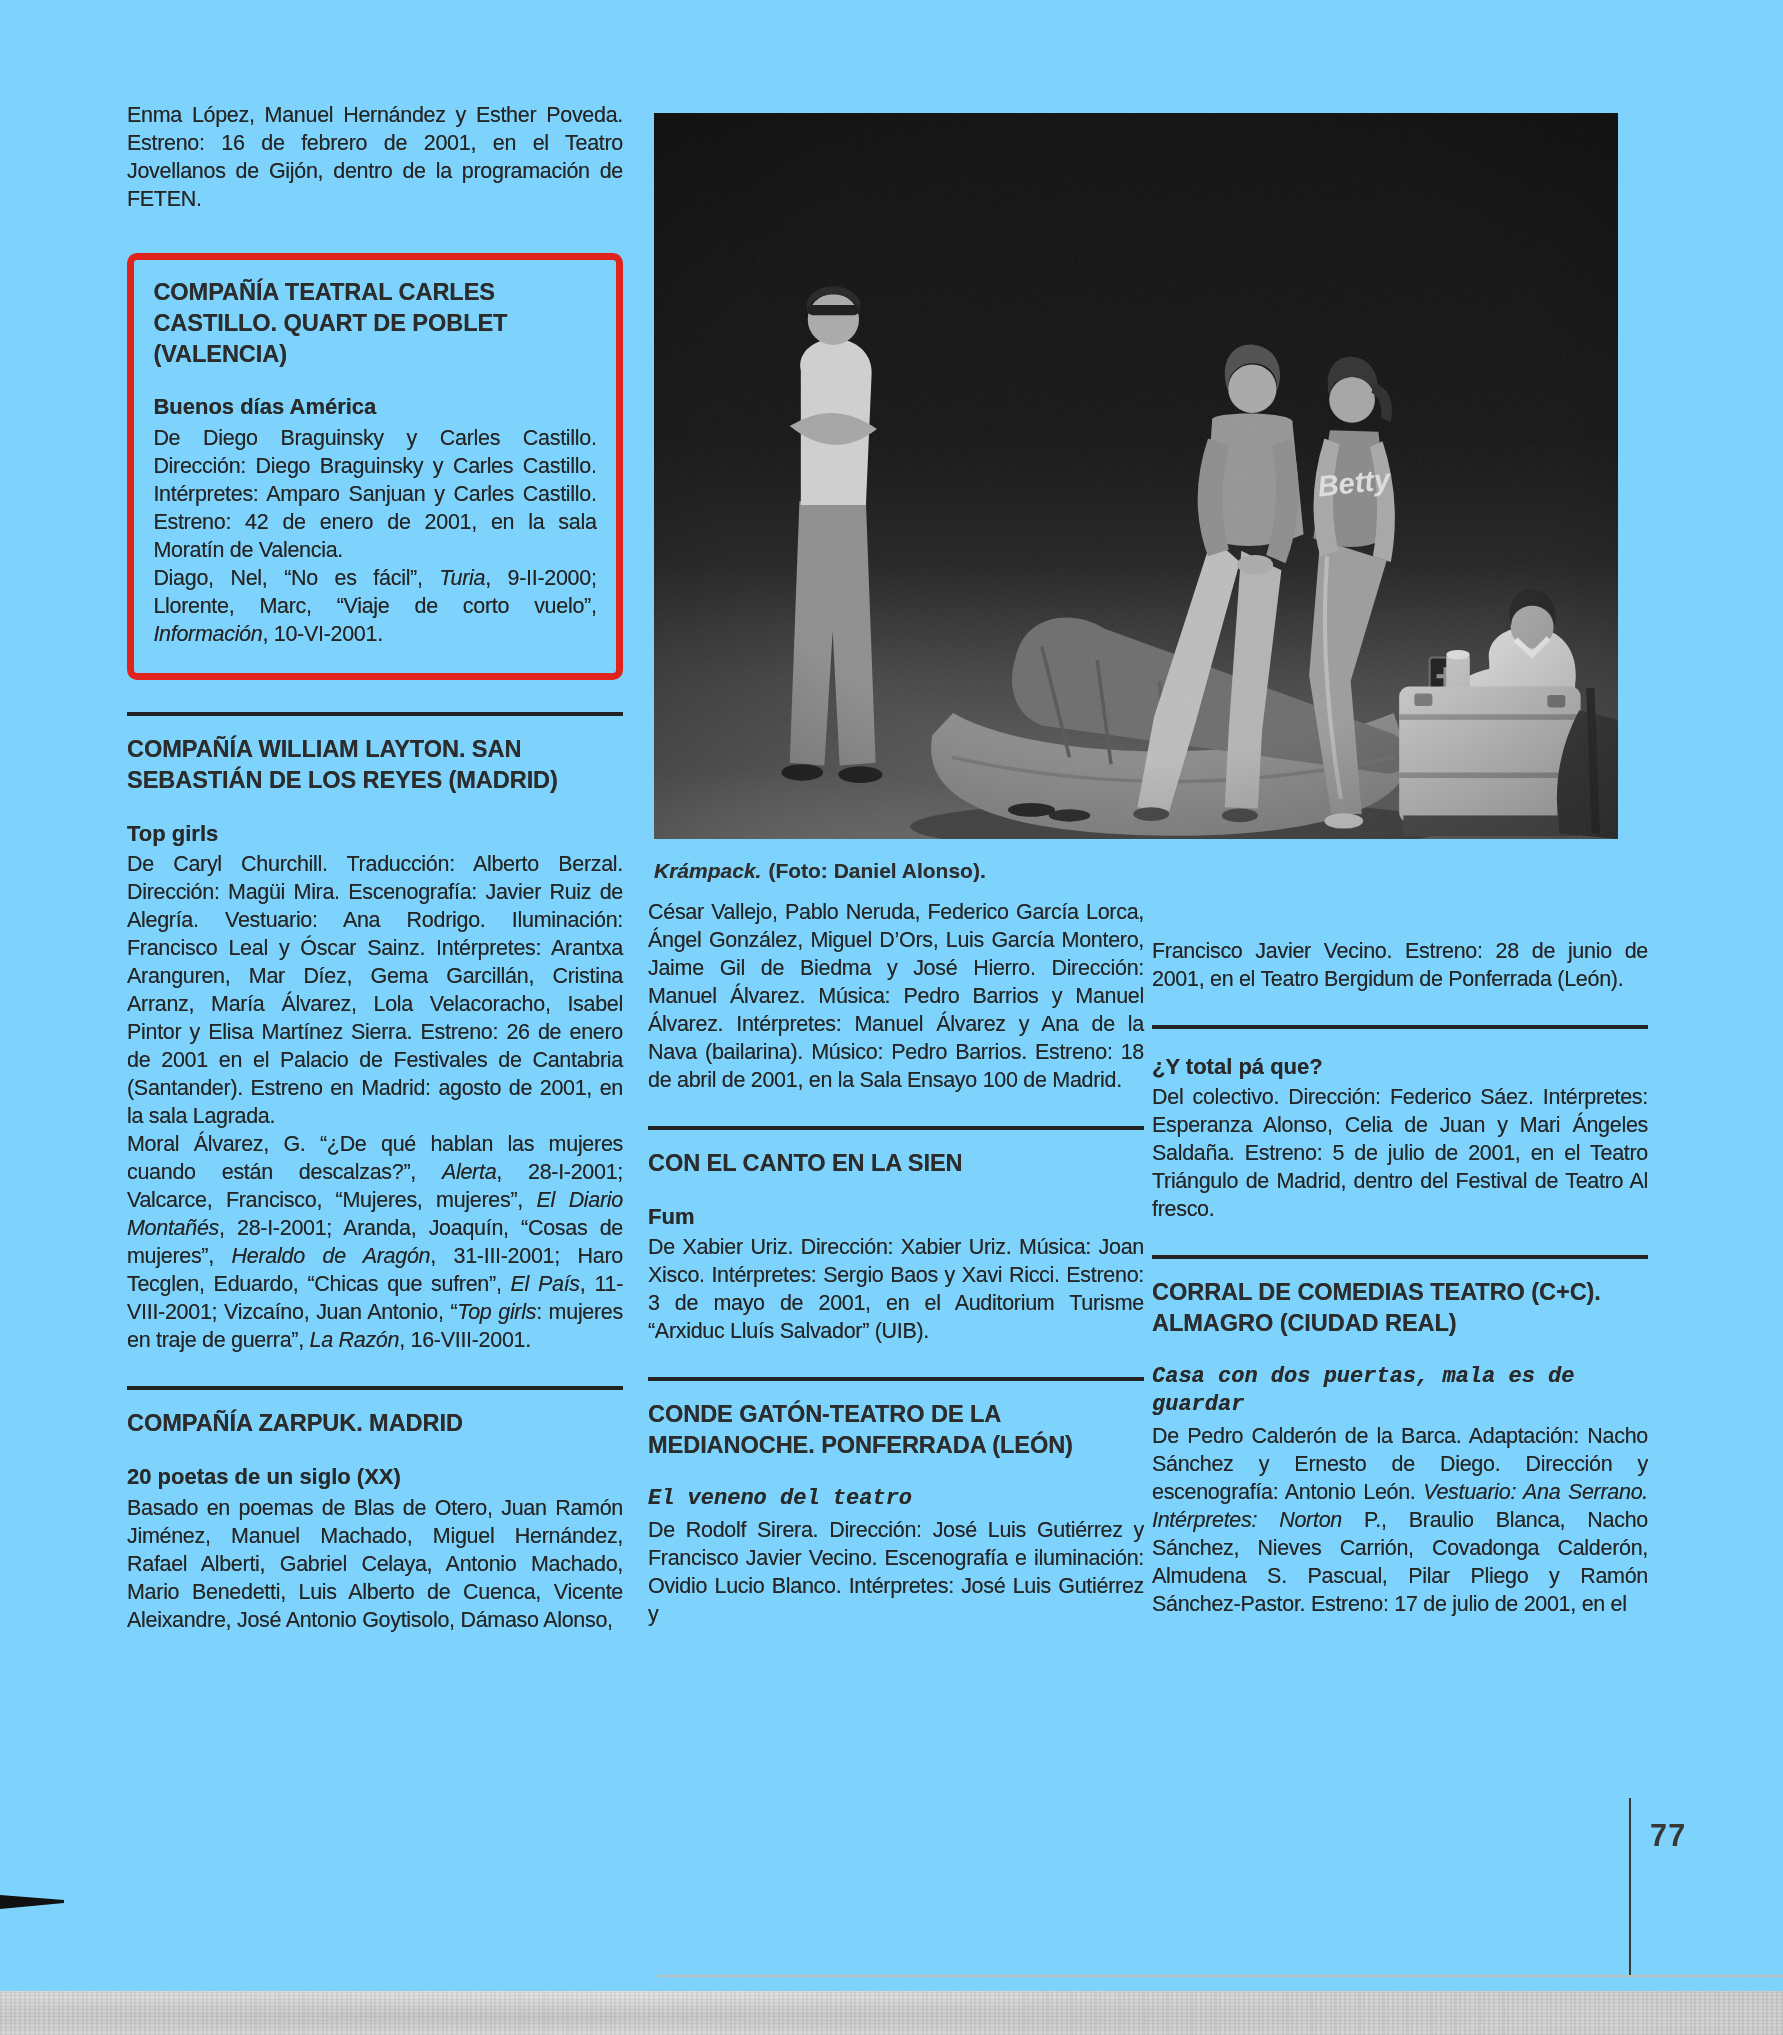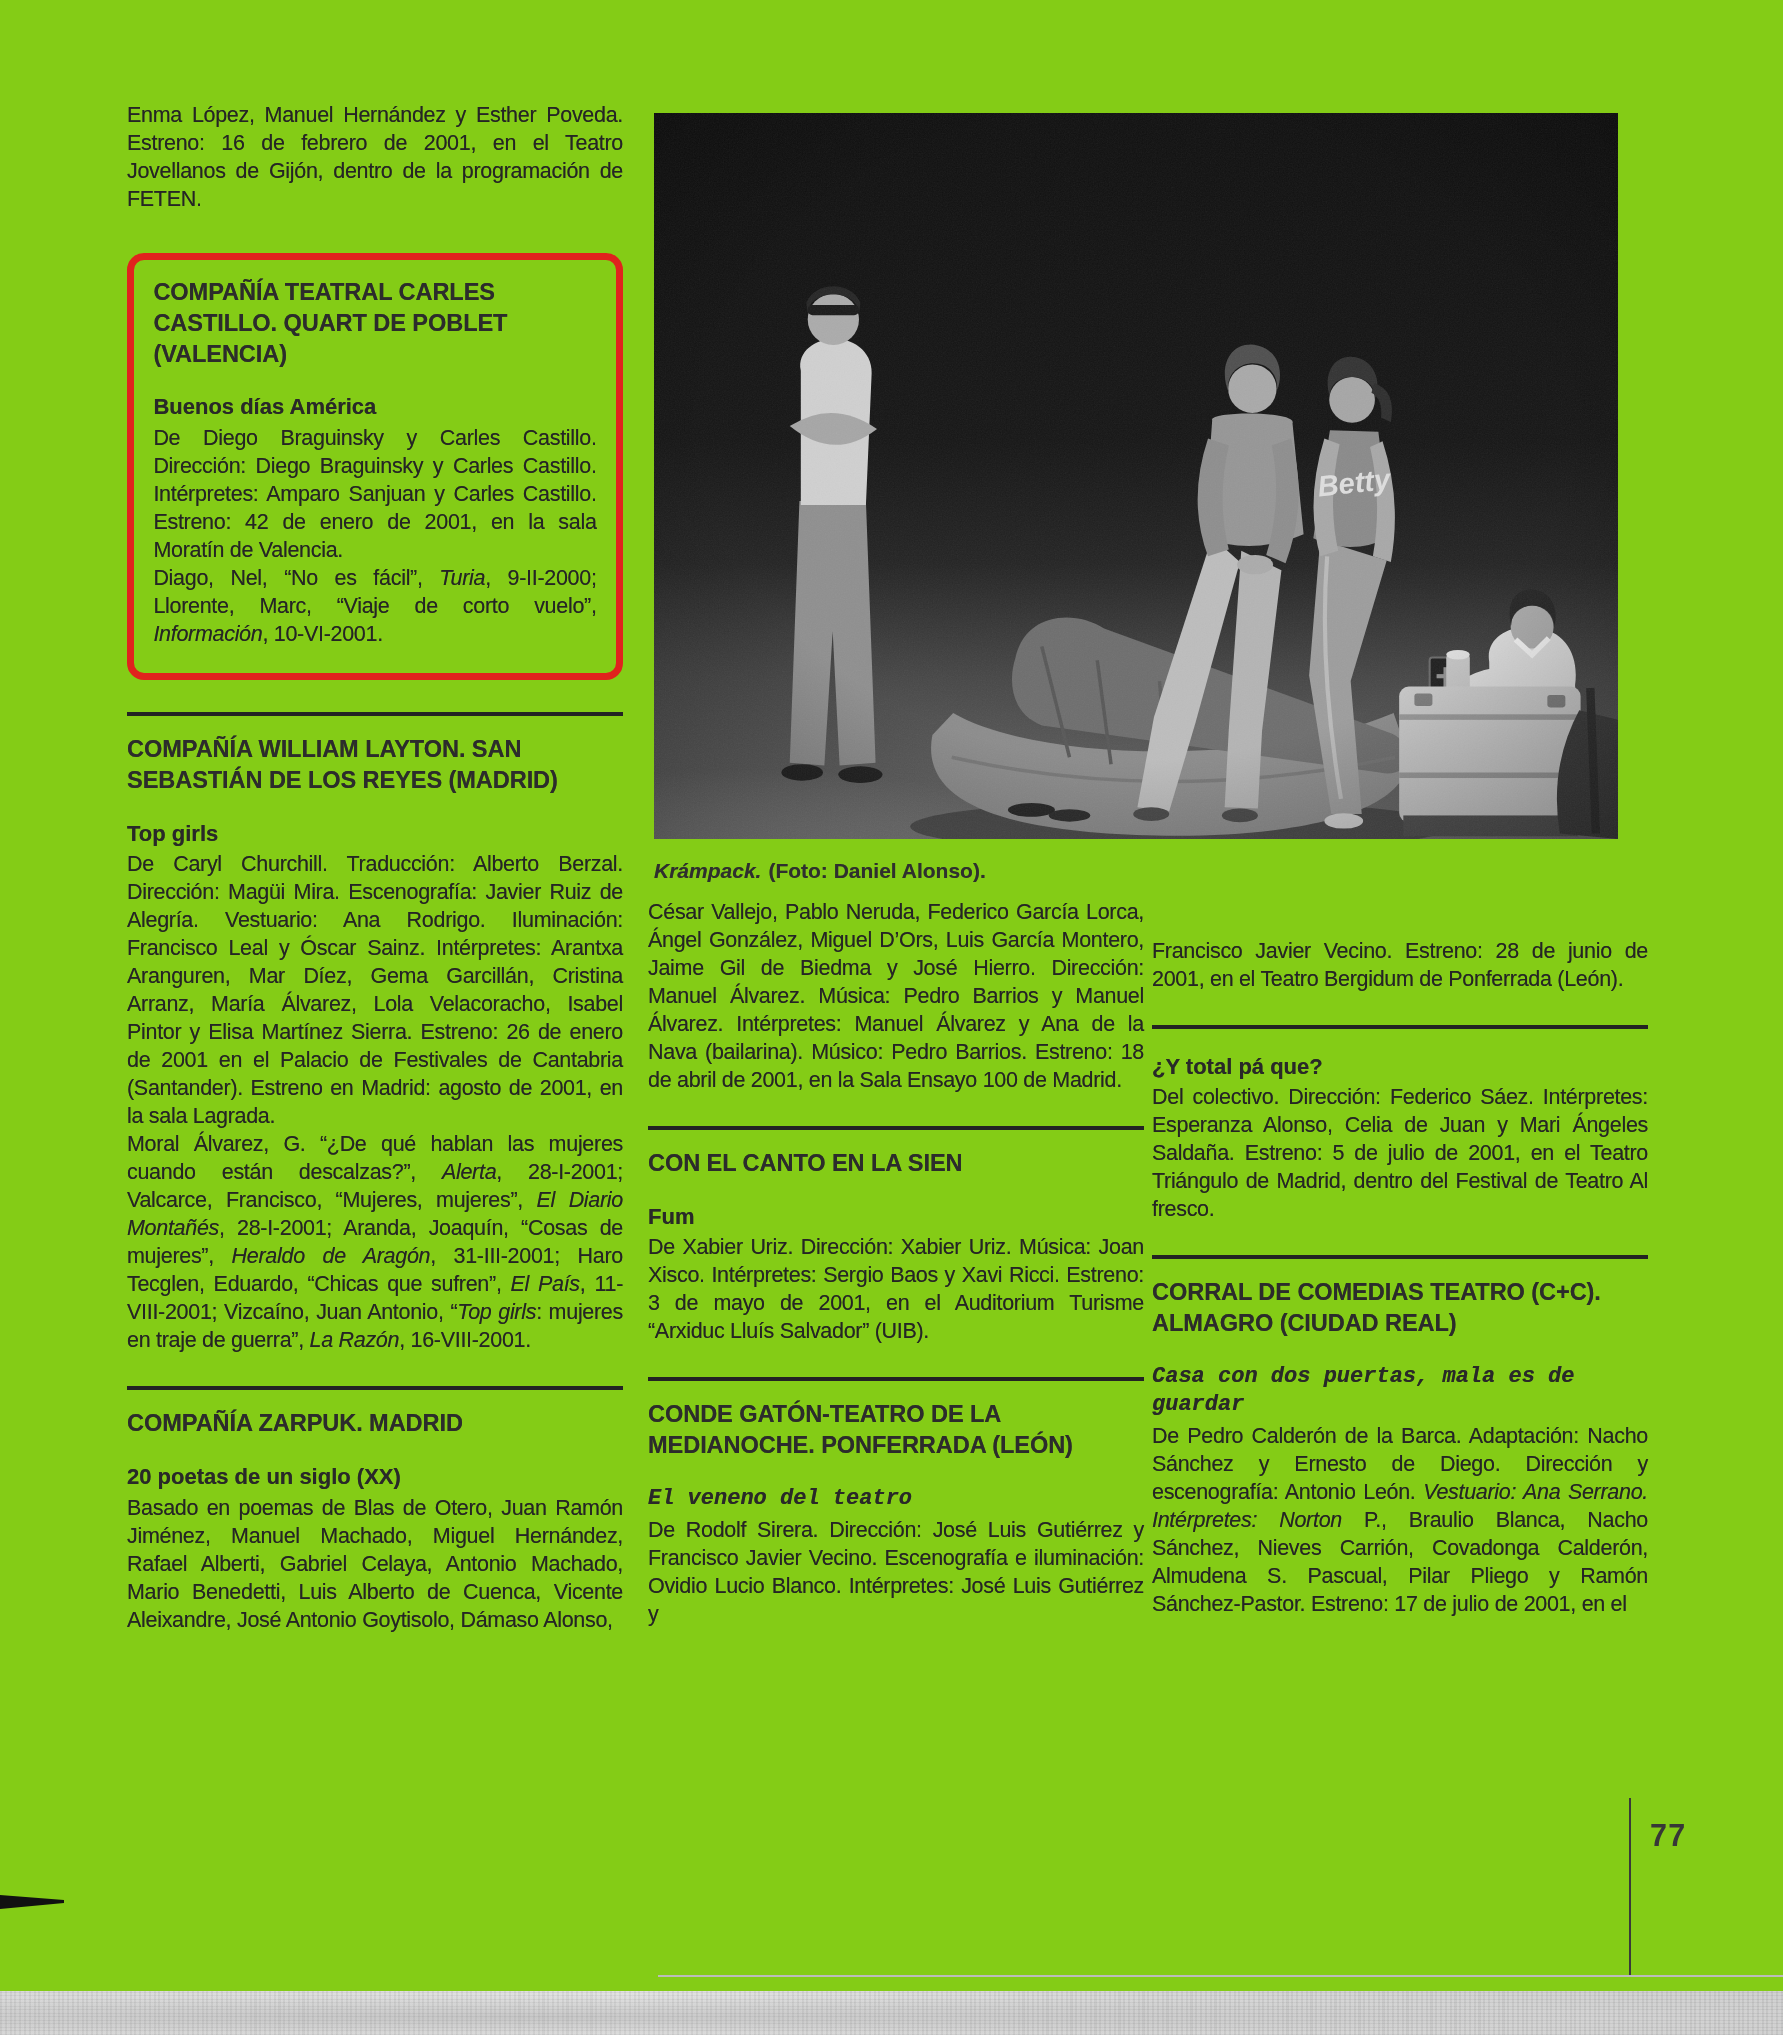--- a/index.html
+++ b/index.html
@@ -1,18 +1,18 @@
 <!DOCTYPE html>
 <html style="font-size:11px"><head>
 <meta charset="utf-8">
 <style>
   html,body { margin:0; padding:0; background:#ffffff; }
   .page {
     position:relative; width:1784px; height:2035px;
-    background:#84cc16; overflow:hidden;
+    background:#7dd3fc; overflow:hidden;
     font-family:"Liberation Sans", sans-serif; color:#262626;
   }
   .col { position:absolute; width:496px; }
   .para {
     font-size:21.5px; line-height:28px; text-align:justify;
     letter-spacing:-0.3px; color:#252525;
     text-shadow:0 0 0.3px rgba(40,40,40,0.55);
   }
   .para .it { font-style:italic; }
   .shead {
@@ -20,21 +20,21 @@
     color:#2c2c2c; margin:18px 0 0 0;
     text-shadow:0 0 0.4px rgba(30,30,30,0.6);
   }
   .wtitle {
     font-size:22px; line-height:28px; font-weight:700; margin:23.6px 0 2.8px 0;
     color:#292929; text-shadow:0 0 0.4px rgba(30,30,30,0.6);
   }
   .wtitle.ital { font-style:italic;font-family:Liberation Mono, monospace; }
   .rule { height:0; border-top:4.2px solid #232323; margin-top:32px; }
   .redbox {
-    border:7.6px solid #e0231d; border-radius:17px;
+    border:7.6px solid #e0231d; border-radius:10px;
     padding:16.6px 19.4px 25px 19.4px; margin-top:40px;
   }
   .redbox .shead { margin-top:0; }
   .photo { position:absolute; left:654px; top:113px; width:964px; height:726px; }
   .photo svg { display:block; width:100%; height:100%; }
   .photo-caption {
     position:absolute; left:654px; top:859px; width:964px;
     font-size:21px; font-weight:700; color:#2f2f2f;
     text-shadow:0 0 0.3px rgba(40,40,40,0.5);
   }

